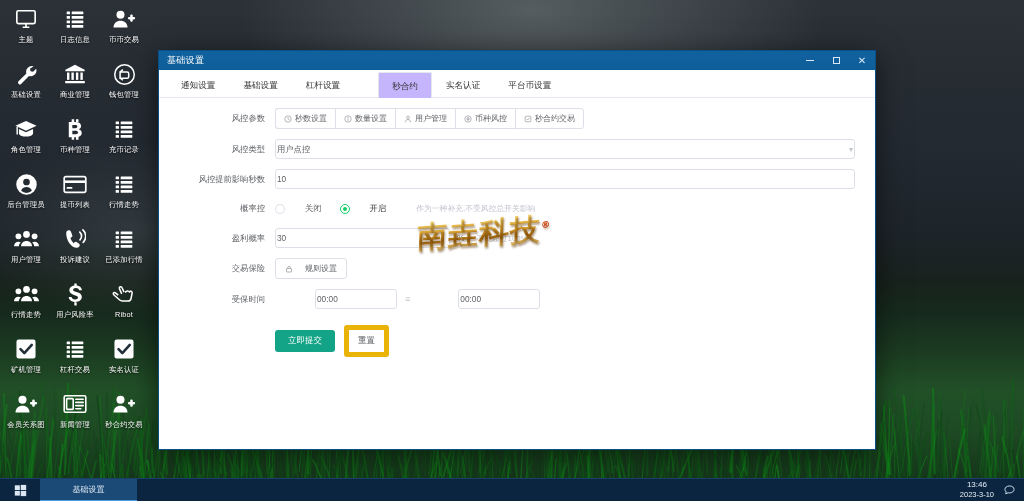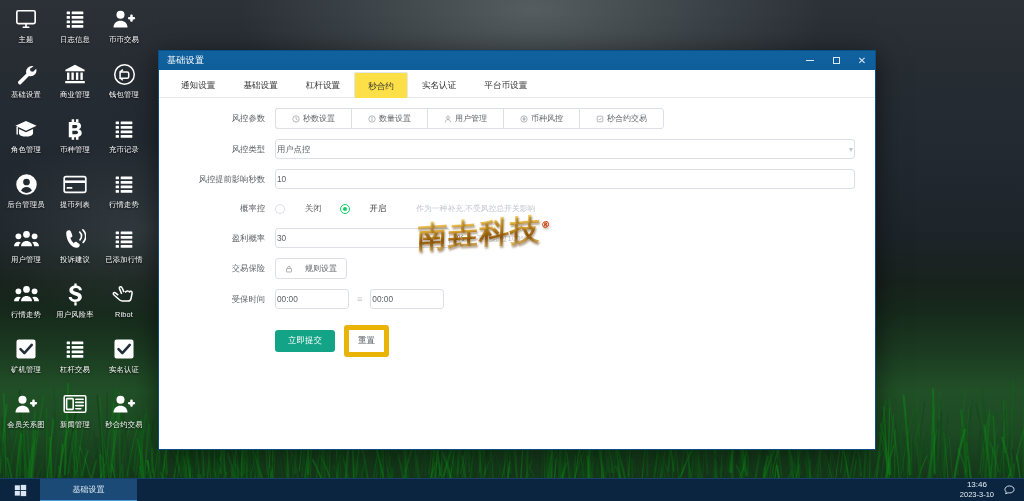--- a/index.html
+++ b/index.html
@@ -60,49 +60,49 @@
 
   #tabbar {
     height: 28px; border-bottom: 1px solid #e4e7ed; display: flex; align-items: flex-end;
     padding-left: 8px; background: #fff; flex: none;
   }
   .tab {
     font-size: 8.6px; color: #333; padding: 0 13px; height: 26px; line-height: 26px;
     cursor: pointer; white-space: nowrap; border: 1px solid transparent; border-bottom: none;
   }
   .tab.active {
-    background: #fde047; border-color: #e4e7ed; color: #333;
-    position: relative; top: 1px; border-radius: 2px 2px 0 0;
+    background: #c4b5fd; border-color: #e4e7ed; color: #333;
+    position: relative; top: 1px; border-radius: 2px 2px 0 0; margin-left: 24px;
   }
 
   #body { flex: 1; position: relative; padding-top: 10px; overflow: hidden; }
 
   .row { display: flex; align-items: center; margin-bottom: 10px; }
   .lab {
     width: 116px; min-width: 116px; text-align: right; padding-right: 10px;
     font-size: 8.3px; color: #606266; white-space: nowrap;
   }
   .btngrp { display: flex; }
   .gbtn {
     display: flex; align-items: center; gap: 3px;
     border: 1px solid #dcdfe6; border-right: none; background: #fff;
-    padding: 4px 16px; font-size: 8px; color: #606266; cursor: pointer; white-space: nowrap;
+    padding: 4px 8px; font-size: 8px; color: #606266; cursor: pointer; white-space: nowrap;
   }
   .gbtn:first-child { border-radius: 3px 0 0 3px; }
   .gbtn:last-child { border-right: 1px solid #dcdfe6; border-radius: 0 3px 3px 0; }
   .gbtn svg { display:block; }
 
   .inp {
     border: 1px solid #dcdfe6; border-radius: 3px; height: 20px;
     display: flex; align-items: center; padding: 0 1px;
     font-size: 8.3px; color: #606266; background: #fff;
   }
   .inp.wide { width: 580px; }
   .inp.num { width: 175px; }
-  .inp.time { width: 74px; }
+  .inp.time { width: 82px; margin-left: 40px; }
   .selarrow { margin-left: auto; color: #c0c4cc; font-size: 8px; }
 
   .radio { display: flex; align-items: center; gap: 20px; margin-right: 18px; cursor: pointer; }
   .rdot { width: 10px; height: 10px; border-radius: 50%; border: 1px solid #dcdfe6; background:#fff; }
   .radio.on .rdot { border-color: #13ce66; background: #fff; position: relative; }
   .radio.on .rdot:after {
     content: ''; position: absolute; left: 2px; top: 2px; width: 4px; height: 4px;
     border-radius: 50%; background: #13ce66;
   }
   .rtxt { font-size: 8.3px; color: #606266; }

